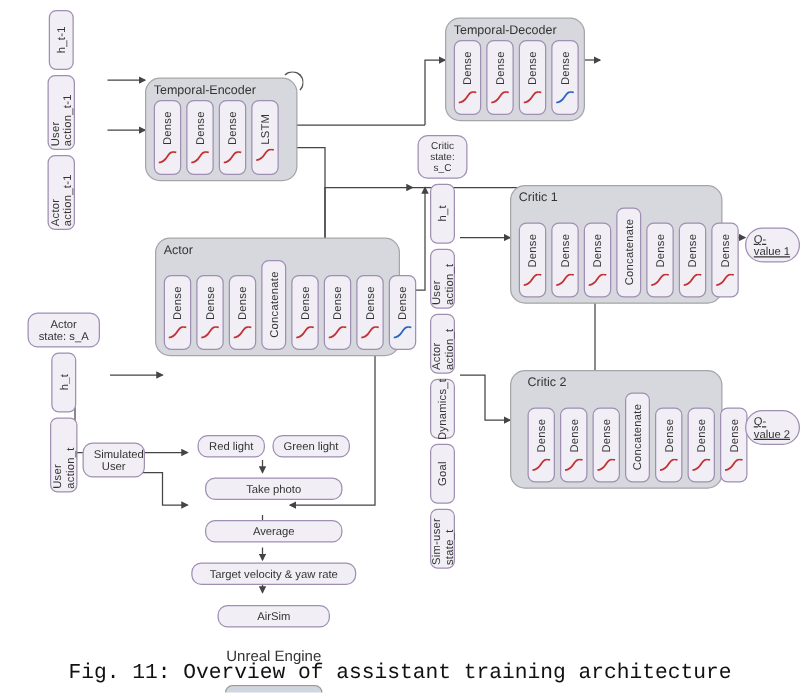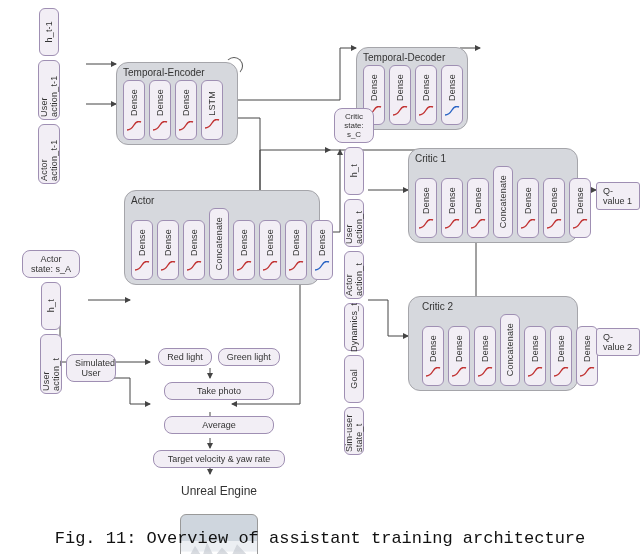--- a/index.html
+++ b/index.html
@@ -108,23 +108,24 @@
     background:
       linear-gradient(#c8ccd3,#c8ccd3);
     clip-path:polygon(0 100%,10% 30%,22% 100%,30% 10%,42% 100%,55% 40%,70% 100%,80% 20%,100% 100%);
     opacity:.7;
   }
   .arrowhead{fill:#444;}
   .qout{
     position:absolute;
     background:var(--block);
     border:1px solid var(--block-strk);
-    border-radius:3px;
+    border-radius:14px;
     font-size:9px;
     padding:3px 6px;
+    text-decoration:underline;
   }
   .loop{
     position:absolute;
     width:16px;height:16px;
     border:1.5px solid #555;
     border-left-color:transparent;
     border-bottom-color:transparent;
     border-radius:50%;
   }
 </style>
@@ -223,21 +224,21 @@
           <span class="swish">
             <svg viewBox="0 0 16 10">
               <path d="M1 9 Q5 9 8 4 Q11 -1 15 1" fill="none" stroke="#c13232" stroke-width="1.4"></path>
             </svg>
           </span>
         </div>
       </div>
     <span class="loop" style="right:-6px;top:-6px;"></span>
   </div>
 
-  <div class="panel" style="left:356px;top:14px;width:112px;margin-top:33px;">
+  <div class="panel" style="left:356px;top:14px;width:112px;">
     <div class="title">Temporal-Decoder</div>
     <div class="row" id="td-row">
         <div class="block dense tall">
           <span class="vlabel">Dense</span>
           <span class="swish">
             <svg viewBox="0 0 16 10">
               <path d="M1 9 Q5 9 8 4 Q11 -1 15 1" fill="none" stroke="#c13232" stroke-width="1.4"></path>
             </svg>
           </span>
         </div>
@@ -500,18 +501,19 @@
 User</div>
 
   <div class="statecol" style="left:150px;top:348px;width:138px;gap:16px;justify-content:center;">
     <div class="row" style="gap:6px;justify-content:center;">
       <div class="pill">Red light</div>
       <div class="pill">Green light</div>
     </div>
     <div class="pill" style="width:110px;">Take photo</div>
     <div class="pill" style="width:110px;">Average</div>
     <div class="pill" style="width:132px;">Target velocity &amp; yaw rate</div>
+    <div class="pill" style="width:90px;">AirSim</div>
     <div style="font-size:12px;">Unreal Engine</div>
     <div class="photo"></div>
   </div>
 
   <div class="caption">Fig. 11: Overview of assistant training architecture</div>
 </div>
 
 </body></html>

